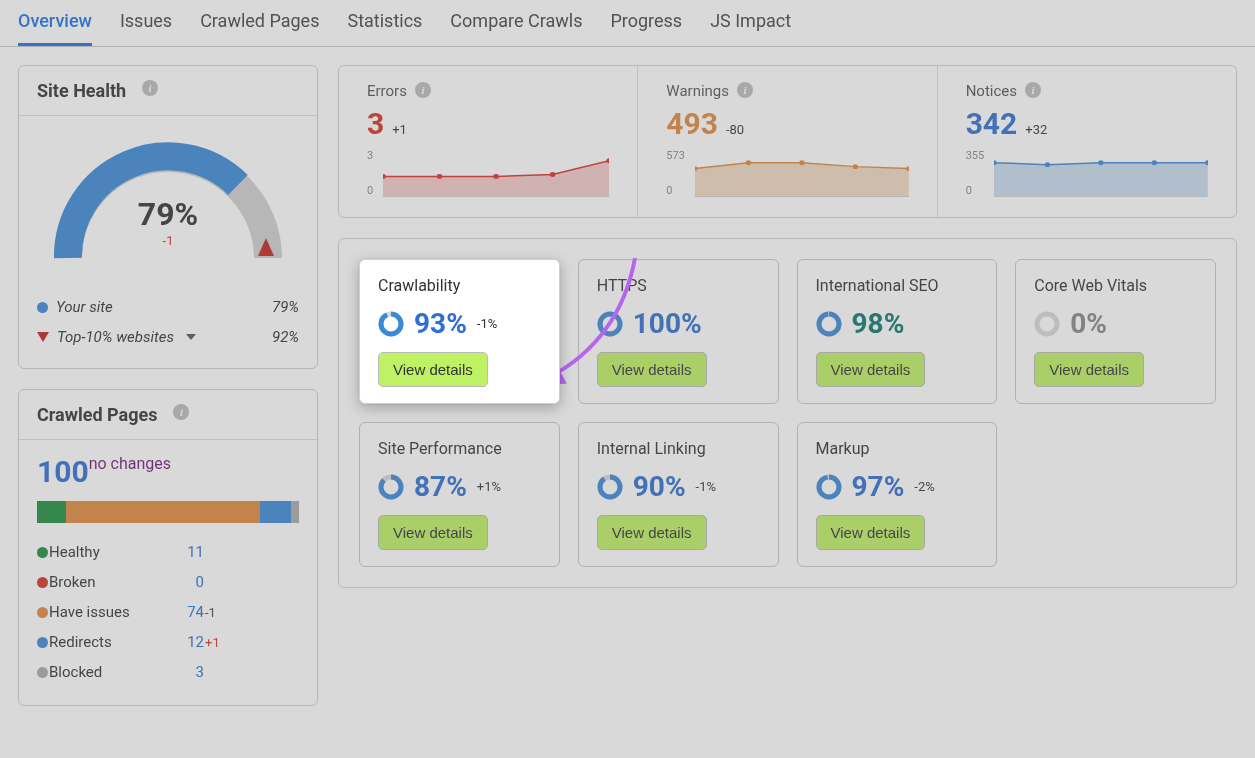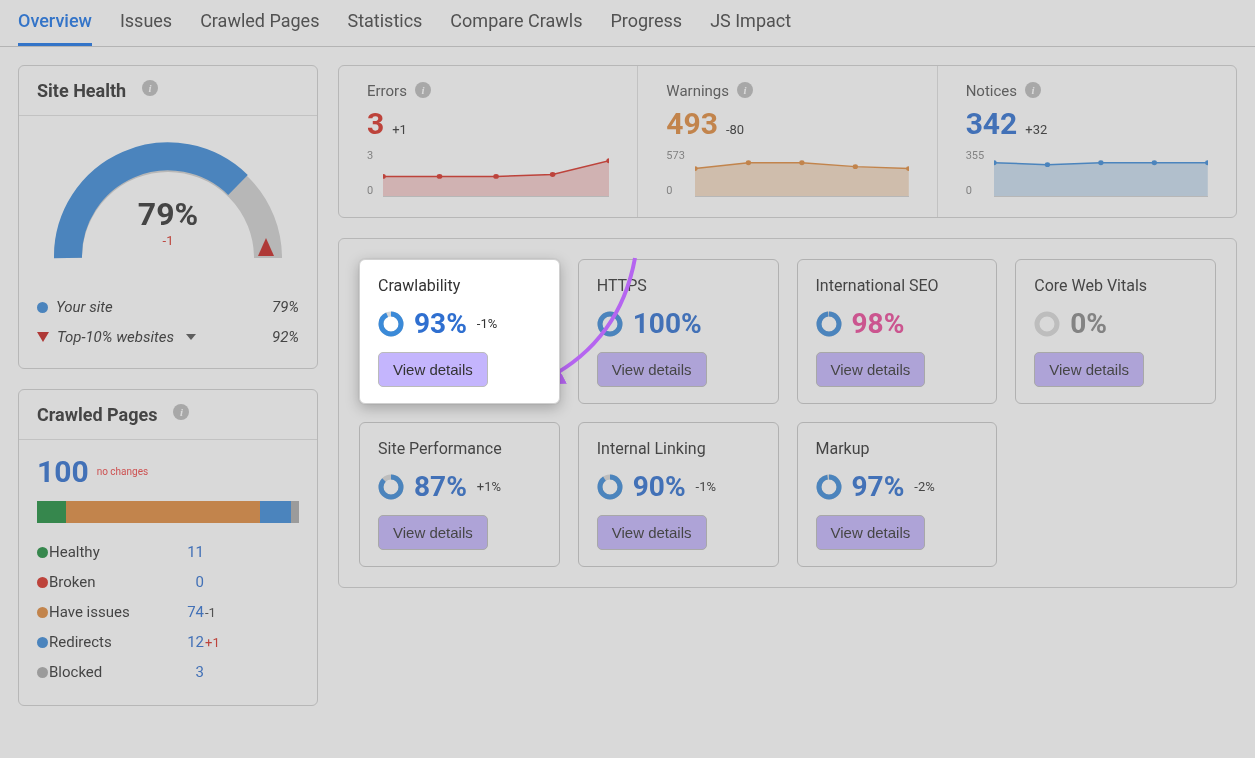--- a/index.html
+++ b/index.html
@@ -80,23 +80,23 @@
   }
   .chev-down {
     width: 0; height: 0;
     border-left: 5px solid transparent;
     border-right: 5px solid transparent;
     border-top: 6px solid #555;
     margin-left: 4px;
   }
   
   .cp-body { padding: 14px 18px 18px; }
-  .cp-top { display: flex; align-items: center; gap: 8px; }
+  .cp-top { display: flex; align-items: flex-start; }
   .cp-count { font-size: 30px; font-weight: 700; color: #2f6fd0; }
-  .cp-note { font-size: 10px; color: #ef4444; }
+  .cp-note { font-size: 16px; color: #701a75; }
   .stack-bar { display: flex; height: 22px; width: 100%; margin: 12px 0 14px; }
   .stack-seg { height: 100%; }
   .cp-rows .row { display: flex; align-items: center; gap: 1px; padding: 6px 0; font-size: 15px; }
   .cp-rows .label { flex: 0 0 120px; }
   .cp-rows .num { color: #2f6fd0; width: 34px; text-align: right; }
   .cp-rows .delta { font-size: 13px; }
   .delta.neg { color: #d93025; }
   .delta.neutral { color: #444; }
   .sq { width: 11px; height: 11px; border-radius: 50%; }
   .sq.green{background:#1e8e3e;}
@@ -133,21 +133,21 @@
     border-color: #d0d0d0;
     box-shadow: 0 0 0 1px rgba(0,0,0,0.03), 0 4px 14px rgba(0,0,0,0.25);
   }
   .tr-title { font-size: 16px; color: #333; }
   .tr-score { display: flex; align-items: center; gap: 10px; }
   .ring { width: 26px; height: 26px; }
   .tr-pct { font-size: 28px; font-weight: 700; color: #2f6fd0; }
   .tr-delta { font-size: 13px; }
   .btn {
     border: 1px solid #bbb;
-    background: #c4b5fd;
+    background: #bef264;
     padding: 8px 14px;
     font-size: 15px;
     border-radius: 5px;
     color: #333;
     cursor: pointer;
     align-self: flex-start;
   }
   
   .arrow-overlay {
     position: absolute;
@@ -363,21 +363,21 @@
             </div>
             <button class="btn">View details</button>
           </div>
           <div class="tr-card">
             <div class="tr-title">International SEO</div>
             <div class="tr-score">
               <svg class="ring" viewBox="0 0 26 26">
                 <circle cx="13" cy="13" r="10" fill="none" stroke="#d8d8d8" stroke-width="5"></circle>
                 <circle cx="13" cy="13" r="10" fill="none" stroke="#3b8ad8" stroke-width="5" stroke-dasharray="61.575216010359945 62.83185307179586" transform="rotate(-90 13 13)"></circle>
               </svg>
-              <span class="tr-pct" style="color:#ec4899">98%</span>
+              <span class="tr-pct" style="color:#0f766e">98%</span>
             </div>
             <button class="btn">View details</button>
           </div>
           <div class="tr-card">
             <div class="tr-title">Core Web Vitals</div>
             <div class="tr-score">
               <svg class="ring" viewBox="0 0 26 26">
                 <circle cx="13" cy="13" r="10" fill="none" stroke="#d8d8d8" stroke-width="5"></circle>
               </svg>
               <span class="tr-pct" style="color:#888">0%</span>

